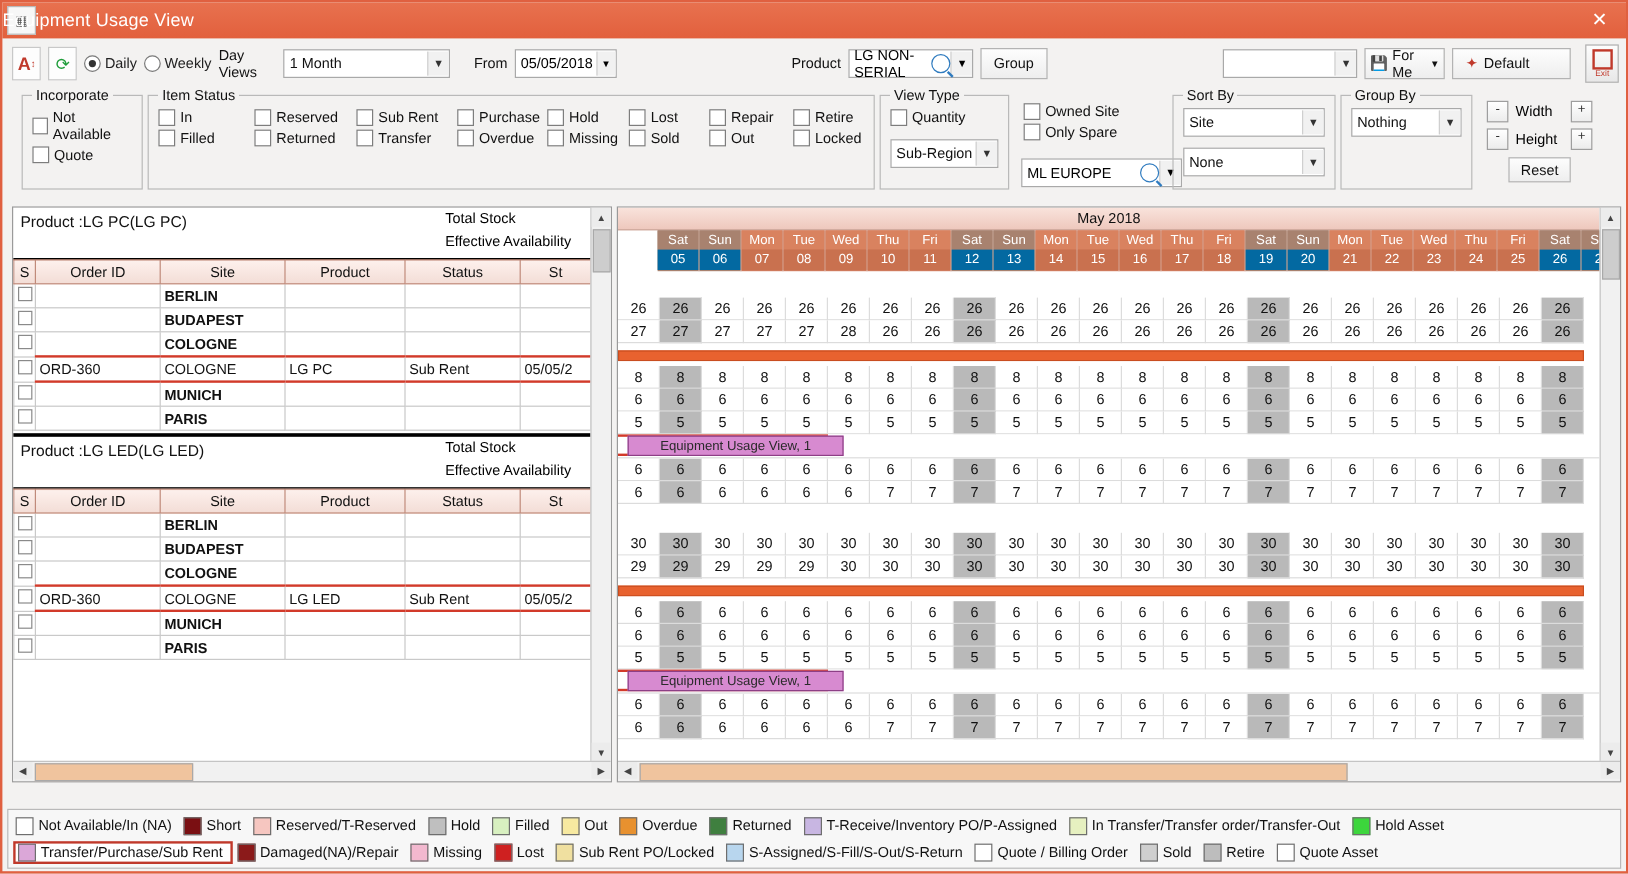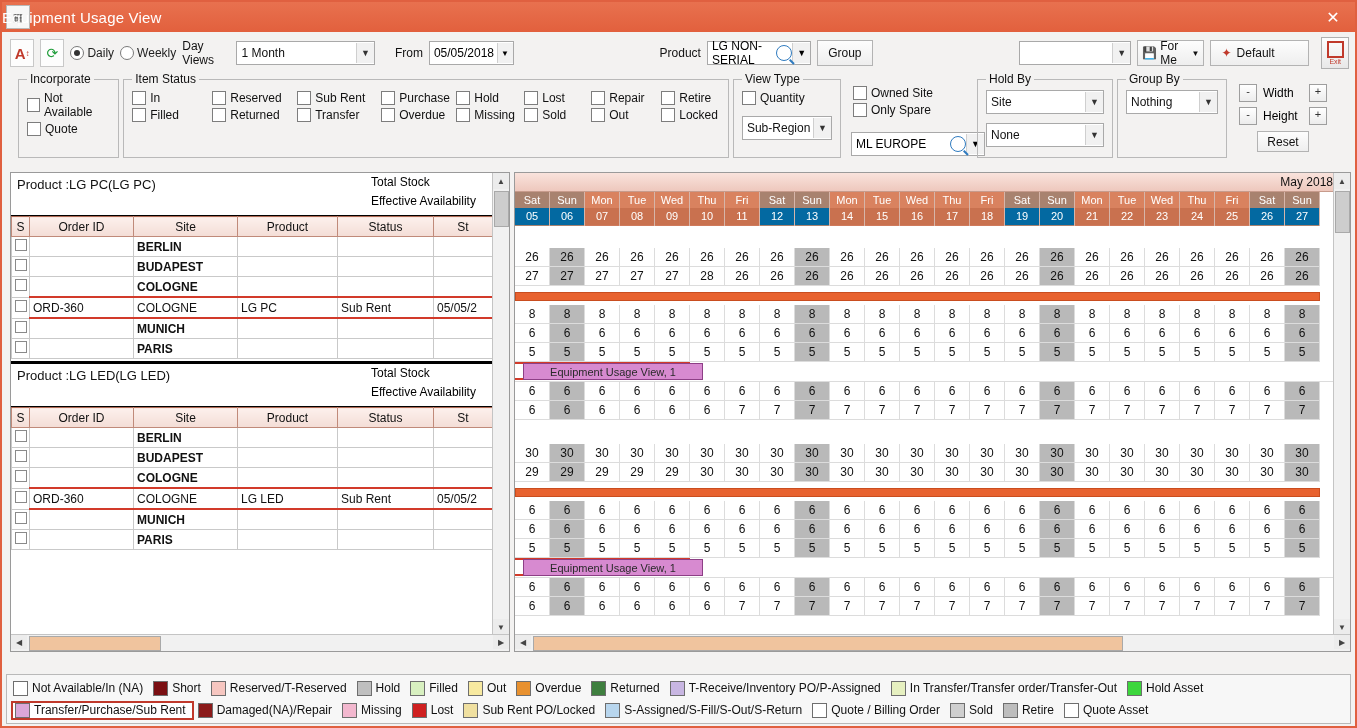--- a/index.html
+++ b/index.html
@@ -136,22 +136,22 @@
   table.grid td{
     border:1px solid #c9c9c9;height:19px;font-size:12px;color:#111;padding:0 3px;
     background:#fff;white-space:nowrap;overflow:hidden;
   }
   tr.selrow td{border-top:2px solid #d23a2a;border-bottom:2px solid #d23a2a;}
   tr.selrow td:first-child{border-left:2px solid #d23a2a;}
   .cbcell{width:18px;background:#f4f4f4;text-align:center;}
   .cbcell .box{width:10px;height:10px;border:1px solid #8a8a8a;background:#fff;display:inline-block;}
 
   
-  .cal-head{height:18px;background:linear-gradient(#f9e3dc,#eec8bd);border-bottom:1px solid #c79b8c;text-align:right;font-size:12px;color:#111;line-height:18px;}
-  .daybar{display:flex;height:34px;}
+  .cal-head{height:18px;background:linear-gradient(#f9e3dc,#eec8bd);border-bottom:1px solid #c79b8c;text-align:center;font-size:12px;color:#111;line-height:18px;}
+  .daybar{display:flex;height:34px;padding-left:33px;}
   .daycell{
     width:35px;flex:0 0 35px;border-right:1px solid #d6b5a9;box-sizing:border-box;
     font-size:11px;text-align:center;color:#fff;background:#cf7a5c;
   }
   .daycell.weekend{background:#a8826f;}
   .daycell .dow{height:16px;line-height:16px;background:#d9825f;}
   .daycell.weekend .dow{background:#a8826f;}
   .daycell .num{height:17px;line-height:17px;background:#c9714f;}
   .daycell.weekend .num{background:#0369a1;}
   .rowstrip{display:flex;height:19px;}
@@ -373,21 +373,21 @@
           </label>
       </div>
       <div class="searchbox" style="width:128px;position:absolute;left:6px;top:46px">
         <span style="flex:1">ML EUROPE</span>
         <span class="mag"></span>
         <span style="width:17px;height:20px;border-left:1px solid #cfcfcf;background:#f1f1f1;display:flex;align-items:center;justify-content:center;font-size:9px">▼</span>
       </div>
     </fieldset>
 
     <fieldset class="grp" style="width:118px">
-      <legend>Hold By</legend>
+      <legend>Sort By</legend>
       <div class="combo" style="width:112px;margin-top:2px">
         <span>Site</span>
         <span class="arrow">▼</span>
       </div>
       <div class="combo" style="width:112px;margin-top:9px">
         <span>None</span>
         <span class="arrow">▼</span>
       </div>
     </fieldset>
 

